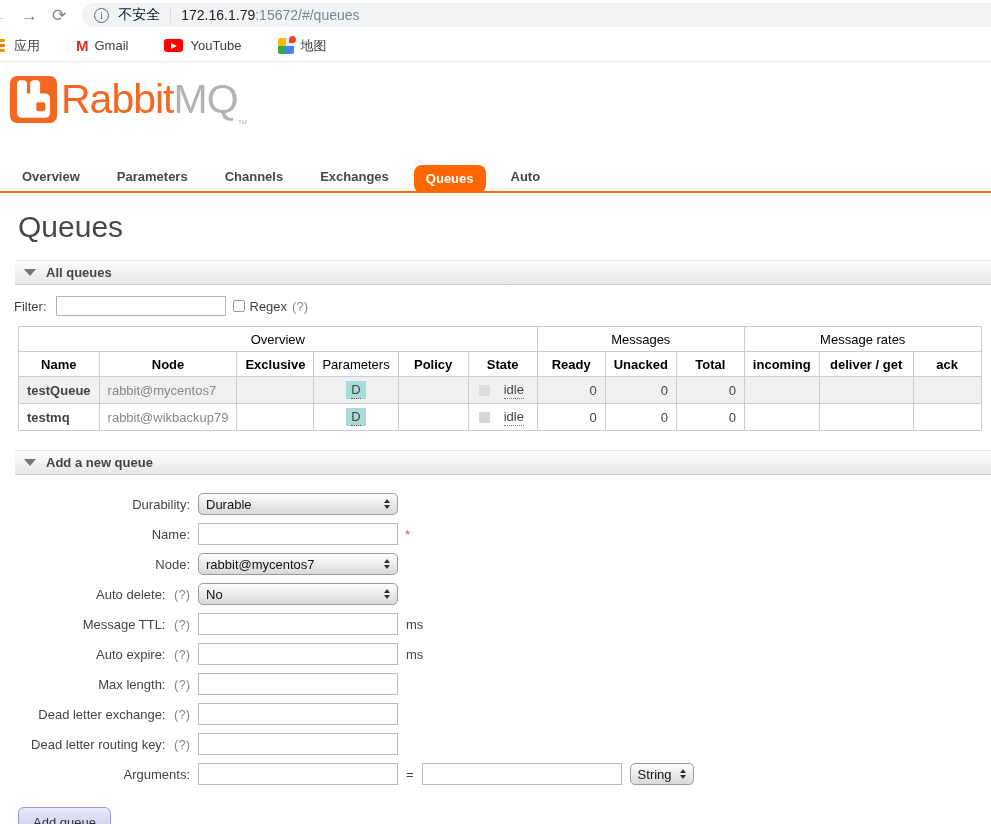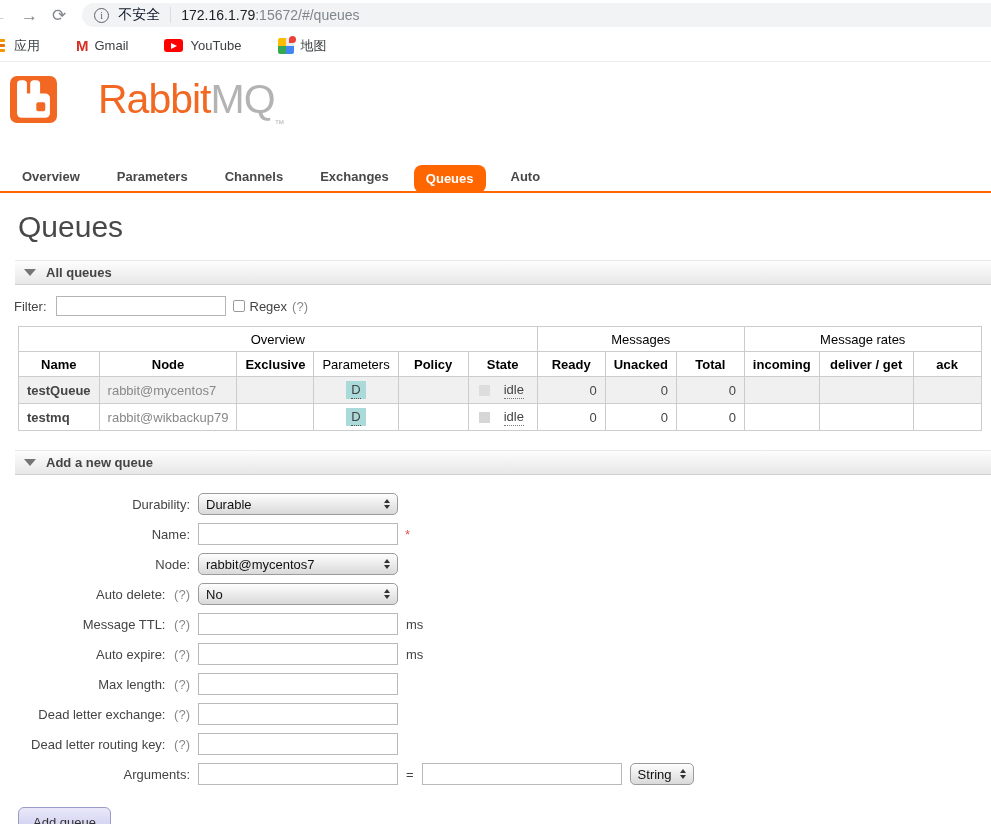--- a/index.html
+++ b/index.html
@@ -82,21 +82,21 @@
   }
   .yt-play { width: 0; height: 0; border-top: 3.5px solid transparent; border-bottom: 3.5px solid transparent; border-left: 6px solid #fff; }
   .maps-icon {
     margin-left: 36px;
     width: 16px; height: 16px; border-radius: 2px; position: relative;
     background: conic-gradient(#e8eaed 0 25%, #4285f4 0 50%, #34a853 0 75%, #fbbc04 0 100%);
   }
   .maps-pin { position: absolute; top: -2px; right: -2px; width: 7px; height: 7px; background: #ea4335; border-radius: 50% 50% 50% 0; transform: rotate(0deg); }
 
   
-  .logo-row { margin: 14px 0 0 10px; display: flex; align-items: flex-start; cursor: pointer; gap: 37px; }
+  .logo-row { margin: 14px 0 0 10px; display: flex; align-items: flex-start; cursor: pointer; }
   .wordmark { font-size: 41px; line-height: 46px; letter-spacing: -1px; margin-left: 4px; }
   .wm-rabbit { color: #f26822; }
   .wm-mq { color: #b3b3b3; }
   .wm-tm { font-size: 10px; color: #b3b3b3; vertical-align: -14px; letter-spacing: 0; }
 
   
   .tabbar {
     margin-top: 16px;
     padding-left: 22px;
     border-bottom: 2px solid #ff6600;

